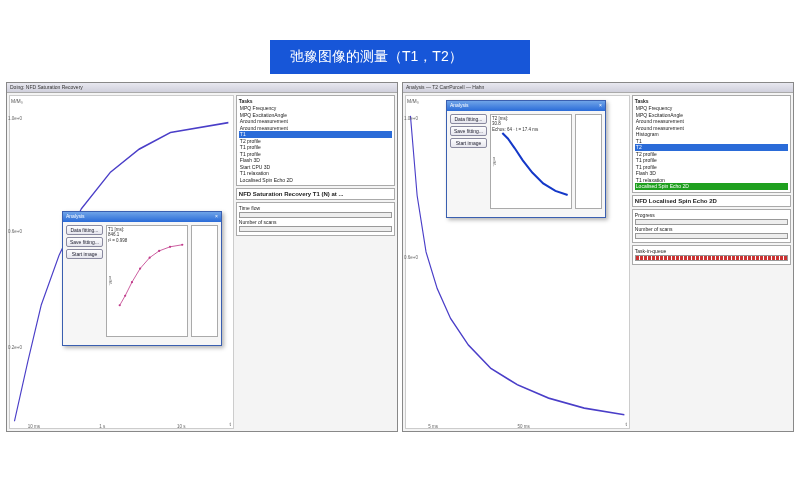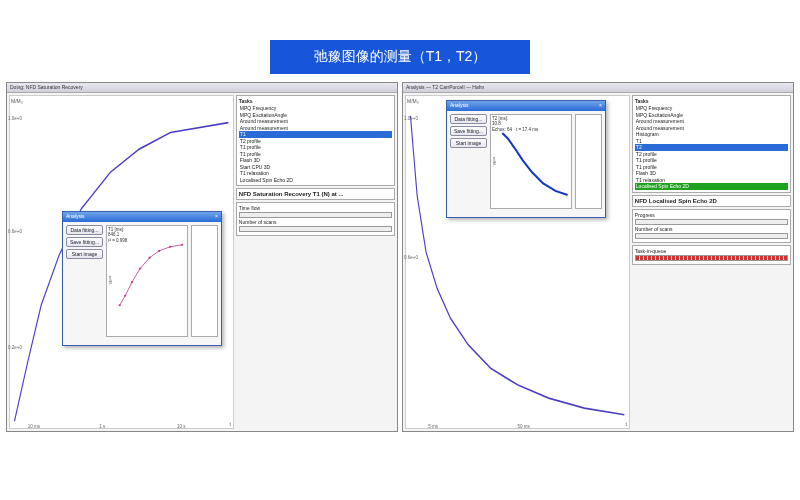--- a/index.html
+++ b/index.html
@@ -1,17 +1,17 @@
 <!DOCTYPE html>
 <html><head>
 <meta charset="utf-8">
 <style>
   * { box-sizing: border-box; margin: 0; padding: 0; }
   body { font-family: Arial, sans-serif; background: #fff; width: 800px; height: 500px; overflow: hidden; }
-  .header-banner { background: #1756d8; color: #fff; text-align: center; padding: 8px 20px; margin: 40px auto 8px; width: 260px; font-size: 14px; }
+  .header-banner { background: #1756d8; color: #fff; text-align: left; padding: 8px 20px; margin: 40px auto 8px; width: 260px; font-size: 14px; }
   .panels { display: flex; gap: 4px; padding: 0 6px; height: 350px; }
   .panel { flex: 1; border: 1px solid #888; background: #f4f4f4; display: flex; position: relative; }
   .panel-titlebar { position: absolute; top: 0; left: 0; right: 0; height: 10px; background: linear-gradient(#e8e8f0,#d0d0dc); border-bottom: 1px solid #aaa; font-size: 5px; padding: 1px 3px; color: #333; }
   .plot-area { flex: 1.4; background: #fff; margin: 12px 2px 2px 2px; border: 1px solid #ccc; position: relative; }
   .side-col { flex: 1; margin: 12px 2px 2px 0; display: flex; flex-direction: column; gap: 2px; }
   .task-list { background: #fff; border: 1px solid #aaa; font-size: 5px; padding: 2px; color: #222; }
   .task-list .hdr { font-weight: bold; margin-bottom: 1px; }
   .task-item { padding: 0 1px; line-height: 1.3; white-space: nowrap; }
   .task-item.sel { background: #2a6bd8; color: #fff; }
   .task-item.run { background: #1fa01f; color: #fff; }

